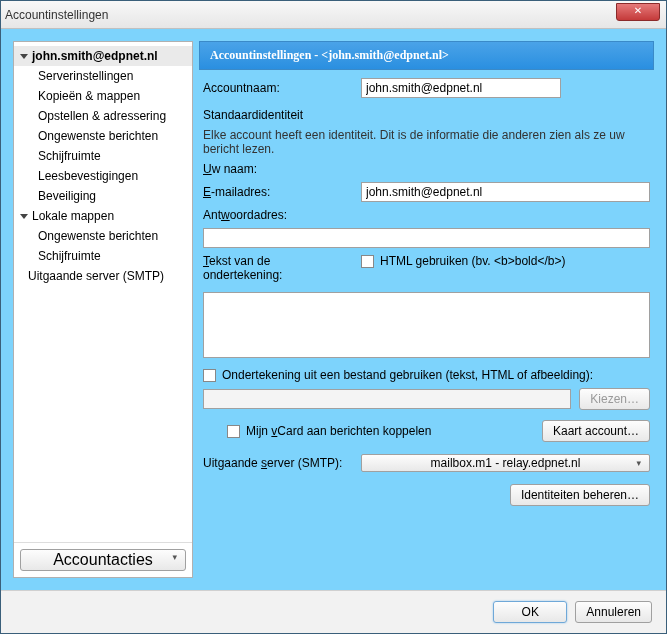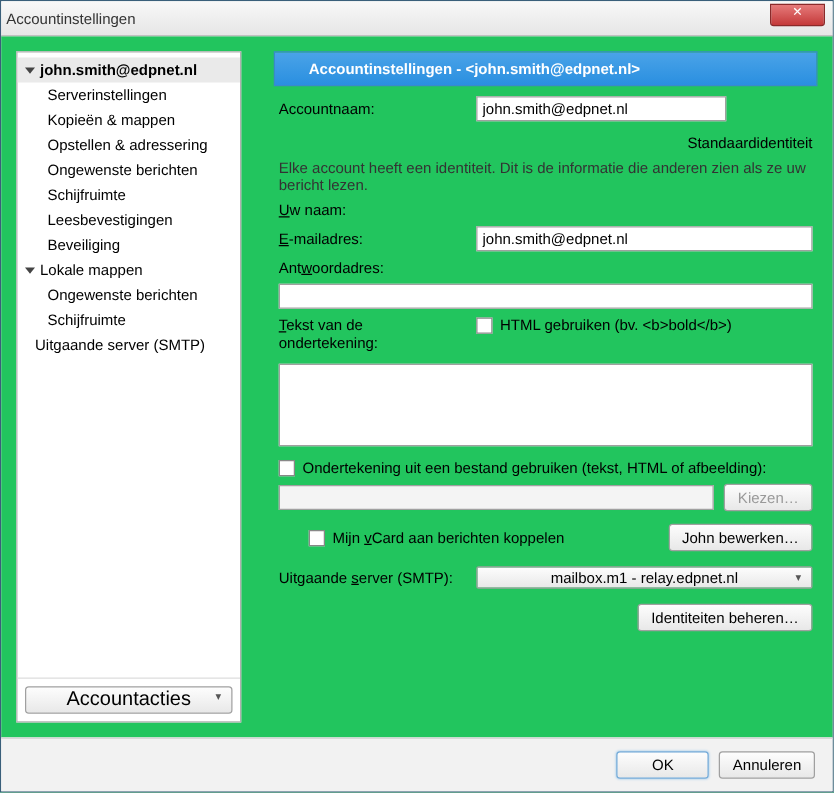--- a/index.html
+++ b/index.html
@@ -41,22 +41,22 @@
   border-radius: 0 0 3px 3px;
   color: #fff;
   text-align: center;
   font-size: 10px;
   line-height: 14px;
 }
 .content {
   flex: 1;
   display: flex;
   padding: 12px;
-  gap: 26px;
-  background: #22c55e;
+  gap: 6px;
+  background: #7dd3fc;
 }
 .sidebar {
   width: 180px;
   background: #fff;
   border: 1px solid #b0b0b0;
   display: flex;
   flex-direction: column;
 }
 .tree {
   flex: 1;
@@ -107,22 +107,23 @@
 }
 .main {
   flex: 1;
   display: flex;
   flex-direction: column;
 }
 .panel-header {
   background: linear-gradient(to bottom, #4aa3e8, #2a8fe0);
   color: #fff;
   font-weight: bold;
-  padding: 6px 27px;
+  padding: 6px 10px;
   border: 1px solid #3a8ac8;
+  font-family: Liberation Serif, serif;
 }
 .panel-body {
   flex: 1;
   padding: 8px 4px;
   display: flex;
   flex-direction: column;
   gap: 6px;
 }
 .form-row {
   display: flex;
@@ -133,21 +134,21 @@
 .form-input {
   flex: 1;
   height: 20px;
   border: 1px solid #a0a0a0;
   padding: 1px 4px;
   font-family: inherit;
   font-size: 12px;
   background: #fff;
 }
 .form-input.placeholder { color: #888; font-style: italic; }
-.section-title { margin-top: 4px; text-align: right; }
+.section-title { margin-top: 4px; }
 .section-desc { color: #333; }
 .sig-textarea {
   height: 66px;
   border: 1px solid #a0a0a0;
   background: #fff;
   margin-top: 4px;
 }
 .checkbox-row {
   display: flex;
   align-items: center;
@@ -314,21 +315,21 @@
         <div class="form-row">
           <input class="form-input" disabled="" style="background: rgb(244, 244, 244);">
           <button class="btn disabled"><span>Kiezen…</span></button>
         </div>
 
         <div class="form-row" style="margin-top:4px;">
           <div class="checkbox-row" style="flex:1;margin-left:24px;">
             <div class="checkbox"></div>
             <span>Mijn <u>v</u>Card aan berichten koppelen</span>
           </div>
-          <button class="btn"><span>John bewerken…</span></button>
+          <button class="btn"><span>Kaart account…</span></button>
         </div>
 
         <div class="form-row" style="margin-top:6px;">
           <span class="form-label">Uitgaande <u>s</u>erver (SMTP):</span>
           <div class="select">
             <span>mailbox.m1 - relay.edpnet.nl</span>
           </div>
         </div>
 
         <div class="form-row" style="justify-content:flex-end; margin-top:6px;">

